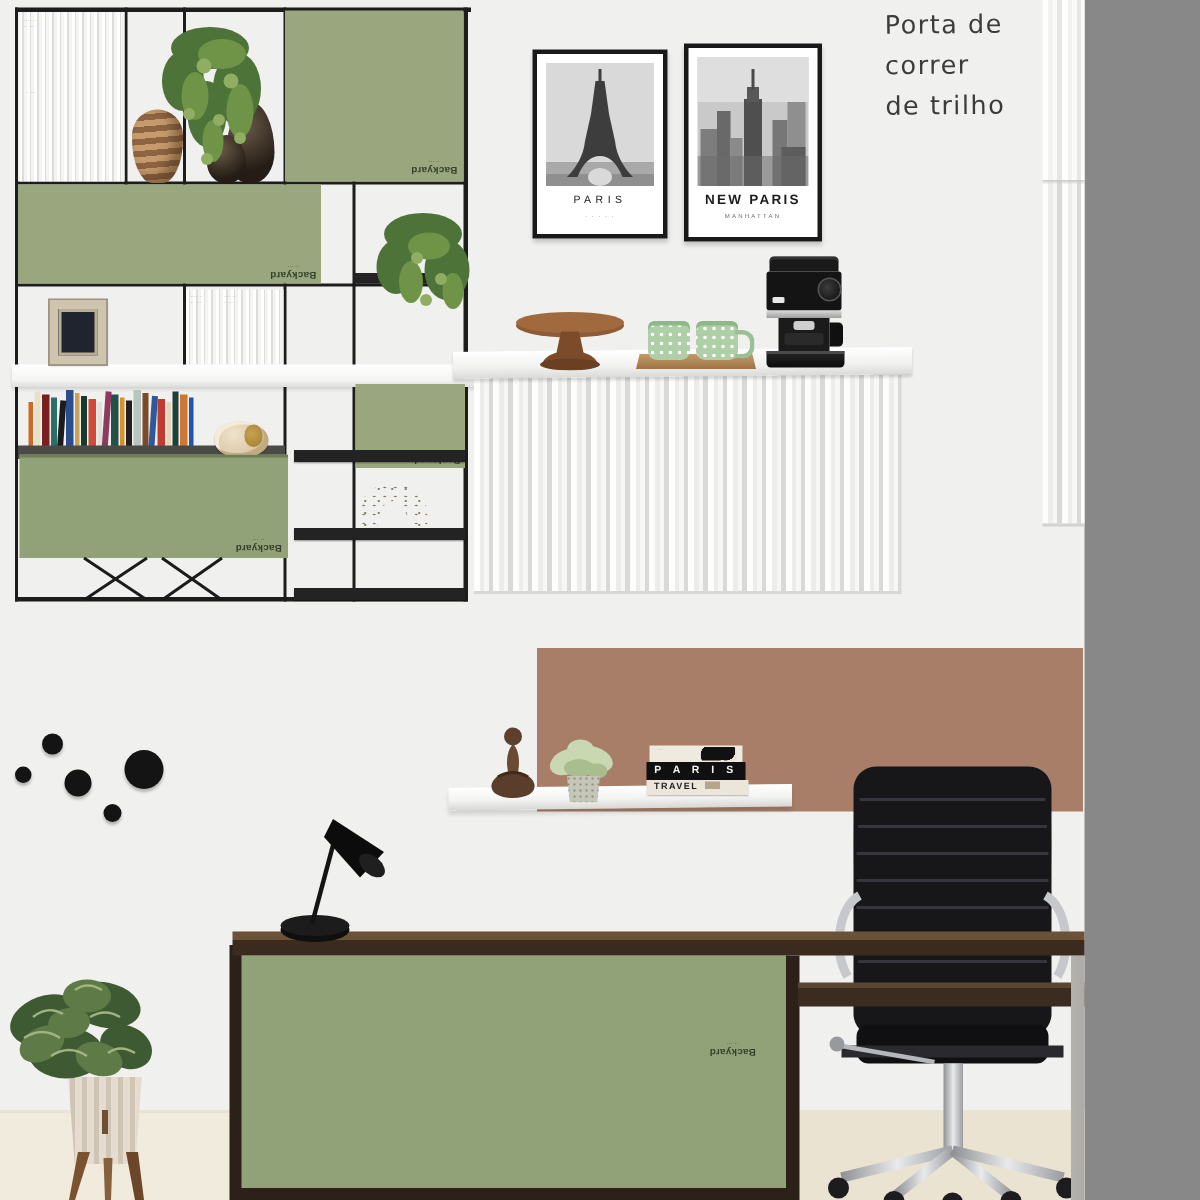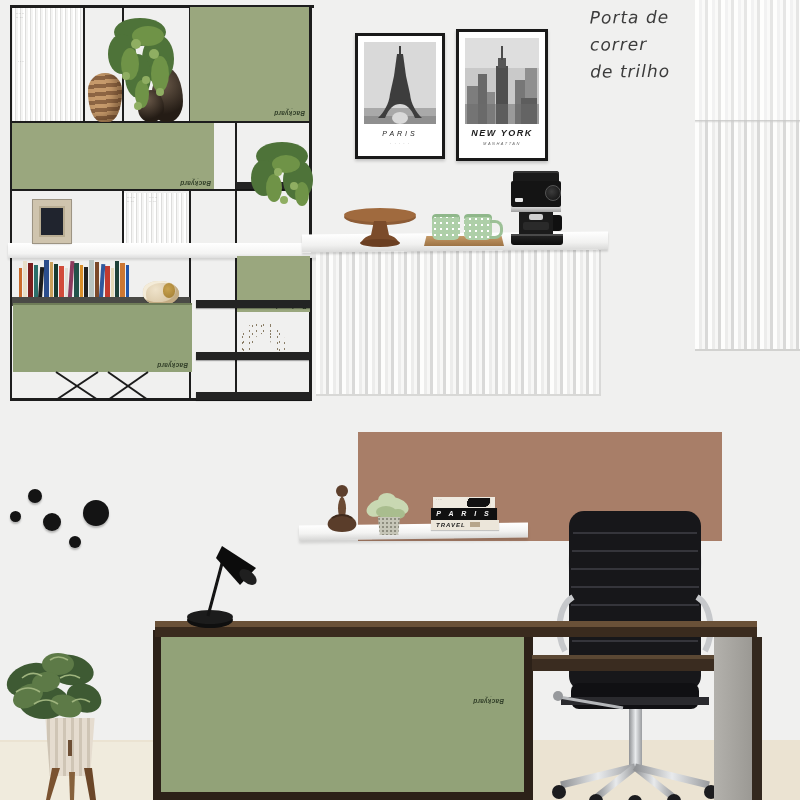--- a/index.html
+++ b/index.html
@@ -1,17 +1,17 @@
 <!DOCTYPE html>
 <html style="--wall: #f0f0ef; --floor: #ebe3d2; --floor_left: #f0ebdd; --sage: #9aa77e; --sage_desk: #92a278; --terracotta: #a87e68; --frame_black: #1d1d1d; --wood_dark: #3a2b1e; --chrome: #c2c4c7; --mug_green: #aecfa8;"><head>
 <meta charset="utf-8">
 <style>
   html,body{margin:0;padding:0;background:#888;}
-  .board{position:relative;width:800px;height:800px;overflow:hidden;
-    background:var(--wall,#f0f0ef);font-family:"Liberation Sans",sans-serif;font-style:italic;}
+  .board{position:relative;width:723px;height:800px;overflow:hidden;
+    background:var(--wall,#f0f0ef);font-family:"Liberation Sans",sans-serif;}
   .abs{position:absolute;}
 
   
   .floor{left:0;top:740px;width:800px;height:60px;background:var(--floor,#ebe3d2);}
   .floor-left{left:0;top:742px;width:160px;height:58px;background:var(--floor_left,#f0ebdd);}
 
   
   .terracotta{left:358px;top:432px;width:364px;height:109px;background:var(--terracotta,#a87e68);}
 
   
@@ -300,21 +300,21 @@
         <rect x="22" y="54" width="8" height="32" fill="#8a8a8a"></rect>
         <rect x="50" y="42" width="10" height="44" fill="#777777"></rect>
         <rect x="60" y="30" width="12" height="56" fill="#8f8f8f"></rect>
         <rect x="56" y="60" width="16" height="26" fill="#5d5d5d"></rect>
         <rect x="31" y="28" width="12" height="58" fill="#4f4f4f"></rect>
         <rect x="33" y="20" width="8" height="10" fill="#575757"></rect>
         <rect x="36" y="8" width="2" height="14" fill="#4a4a4a"></rect>
         <rect y="66" width="74" height="20" fill="#6b6b6b" opacity=".5"></rect>
       </svg>
     </div>
-    <div class="cap" style="top:96px;font-size:9px;font-weight:bold;letter-spacing:1.5px;">NEW YORK</div>
+    <div class="cap" style="top:96px;font-size:9px;font-weight:bold;letter-spacing:1.5px;">NEW PARIS</div>
     <div class="cap" style="top:109px;font-size:4px;color:#6d6d6d;letter-spacing:1.5px;">MANHATTAN</div>
   </div>
 
   <div class="abs sb-front flute-lg item"></div>
   <div class="abs sb-top"></div>
 
   <svg class="abs item" style="left:341px;top:205px;" width="78" height="42" viewBox="0 0 78 42">
     <ellipse cx="39" cy="12" rx="36" ry="8" fill="#8d5c36"></ellipse>
     <ellipse cx="39" cy="10" rx="36" ry="7" fill="#a06a3e"></ellipse>
     <path d="M33,16 L30,30 C24,32 22,34 20,38 L58,38 C56,34 54,32 48,30 L45,16 Z" fill="#7b4b2a"></path>

